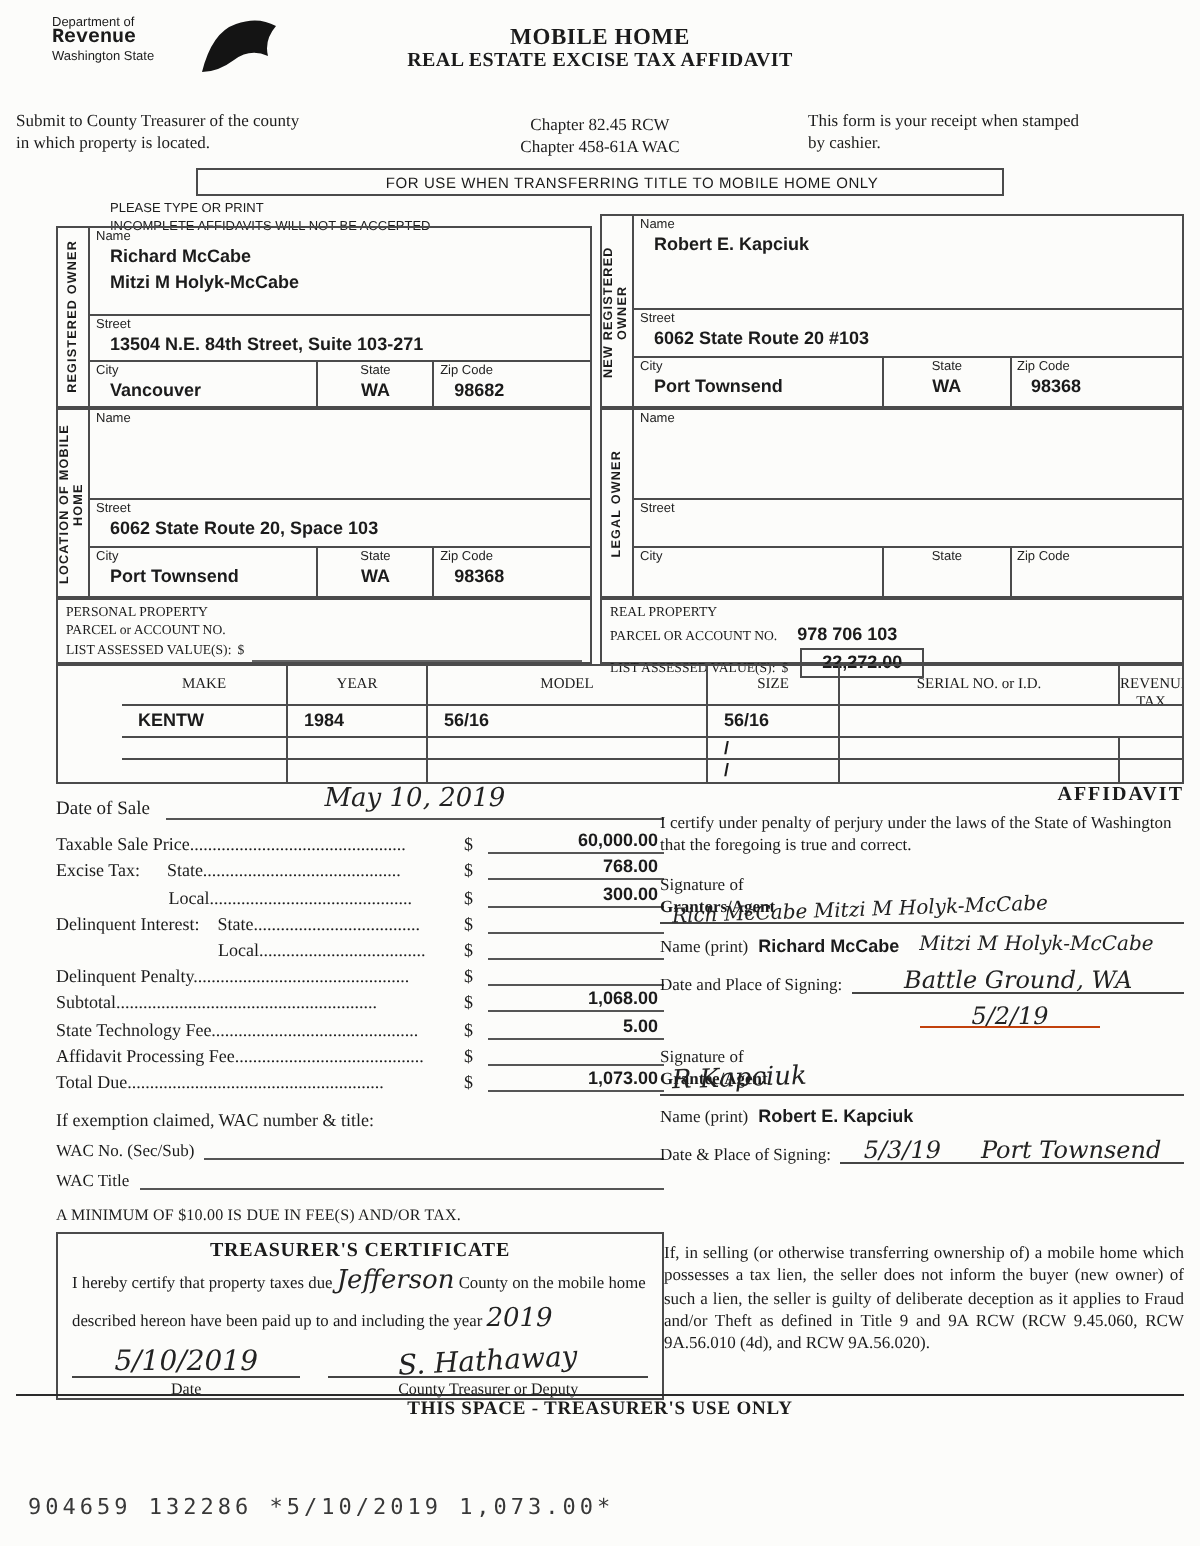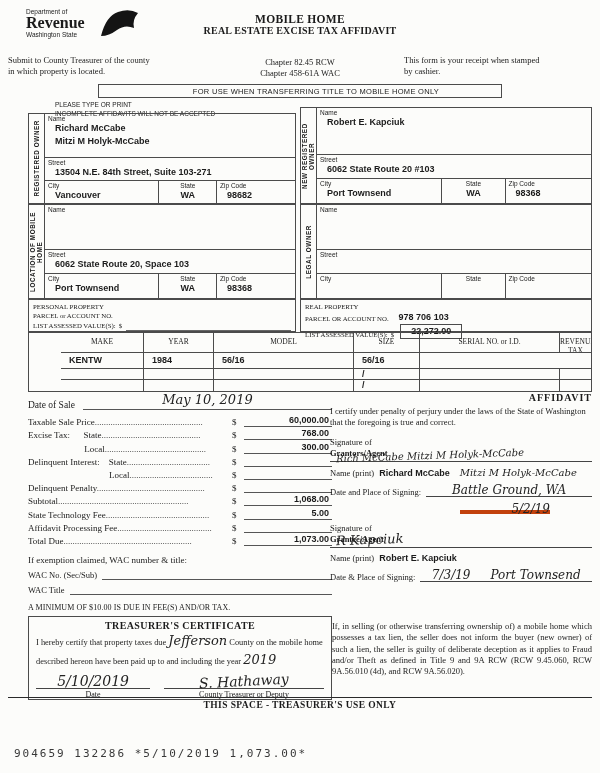--- a/index.html
+++ b/index.html
@@ -6,21 +6,21 @@
   body{background:#d9d9d9;display:flex;justify-content:center;font-family:"Liberation Serif",serif;}
   .page{position:relative;width:600px;height:773px;background:#fcfcfa;color:#1b1b1b;overflow:hidden;}
   .abs{position:absolute;}
   .box{border:1px solid #4b4b4b;}
   .b{font-weight:bold;}
   .hw{font-family:"DejaVu Serif",serif;font-style:italic;color:#222;}
 
   
   .logo{left:26px;top:8px;width:130px;height:42px;}
   .logo-dept{font-size:6.5px;font-family:"Liberation Sans",sans-serif;}
-  .logo-rev{font-size:16px;font-weight:bold;font-family:Liberation Serif, serif;line-height:1;}
+  .logo-rev{font-size:10px;font-weight:bold;font-family:Liberation Mono, monospace;line-height:1;}
   .logo-state{font-size:6.5px;font-family:"Liberation Sans",sans-serif;}
   .logo-mark{position:absolute;left:72px;top:0;}
   .titleblk{left:150px;top:13px;width:300px;text-align:center;}
   .title1{font-size:11.5px;font-weight:bold;letter-spacing:.3px;}
   .title2{font-size:10px;font-weight:bold;letter-spacing:.2px;}
   .note{font-size:8.5px;line-height:1.25;}
   .banner{left:98px;top:84px;width:404px;height:14px;display:flex;align-items:center;justify-content:center;font-size:7.5px;font-family:"Liberation Sans",sans-serif;letter-spacing:.3px;padding-left:32px;}
   .print-note{left:55px;top:101px;width:230px;font-size:6.5px;font-family:"Liberation Sans",sans-serif;line-height:1.35;}
 
   
@@ -81,21 +81,21 @@
   .siglbl{width:64px;font-size:8.5px;line-height:1.25;}
   .sigline{flex:1;border-bottom:1px solid #444;position:relative;}
   .sigline .hw{position:absolute;bottom:0;left:6px;white-space:nowrap;transform:rotate(-2deg);}
   .sig1{font-size:10px;}
   .sig2{font-size:13px;}
   .namerow{margin-top:5px;font-size:8.5px;display:flex;align-items:flex-end;flex-wrap:nowrap;}
   .typedv{font-family:"Liberation Sans",sans-serif;font-weight:bold;font-size:9px;margin-left:5px;white-space:nowrap;}
   .hwsm{font-size:10px;margin-left:10px;white-space:nowrap;}
   .hwm{font-size:12px;white-space:nowrap;}
   .placeline{flex:1;border-bottom:1px solid #444;margin-left:5px;text-align:center;height:14px;}
-  .dateline2{margin:2px 0 0 130px;width:90px;border-bottom:4px solid #c2410c;text-align:right;height:15px;}
+  .dateline2{margin:2px 0 0 130px;width:90px;border-bottom:1px solid #c2410c;text-align:center;height:15px;}
 
   
   .treasbox{left:28px;top:616px;width:304px;height:84px;padding:3px 7px;}
   .tc-title{text-align:center;font-weight:bold;font-size:10px;letter-spacing:.4px;}
   .tc-text{font-size:8.4px;line-height:1.45;margin-top:1px;}
   .hwjeff{font-size:13px;}
   .hwyear{font-size:13px;}
   .tc-sign-row{display:flex;gap:14px;margin-top:2px;}
   .tc-col{flex:1;}
   .tc-col.wide{flex:1.4;}
@@ -428,21 +428,21 @@
       </div>
     </div>
 
     <div class="namerow">
       <span>Name  (print)</span>
       <span class="typedv">Robert E. Kapciuk</span>
     </div>
 
     <div class="namerow">
       <span>Date &amp; Place of Signing:</span>
-      <span class="placeline"><span class="hw hwm">7/3/19</span><span class="hw hwm" style="margin-left:20px;">Port Townsend</span></span>
+      <span class="placeline"><span class="hw hwm">5/3/19</span><span class="hw hwm" style="margin-left:20px;">Port Townsend</span></span>
     </div>
   </div>
 
   <div class="abs box treasbox">
     <div class="tc-title">TREASURER'S CERTIFICATE</div>
     <div class="tc-text">
       <span>I hereby certify that property taxes due</span>
       <span class="hw hwjeff">Jefferson</span>
       <span>County on the mobile home described hereon have been paid up to and</span>
       <span>including the year</span>

